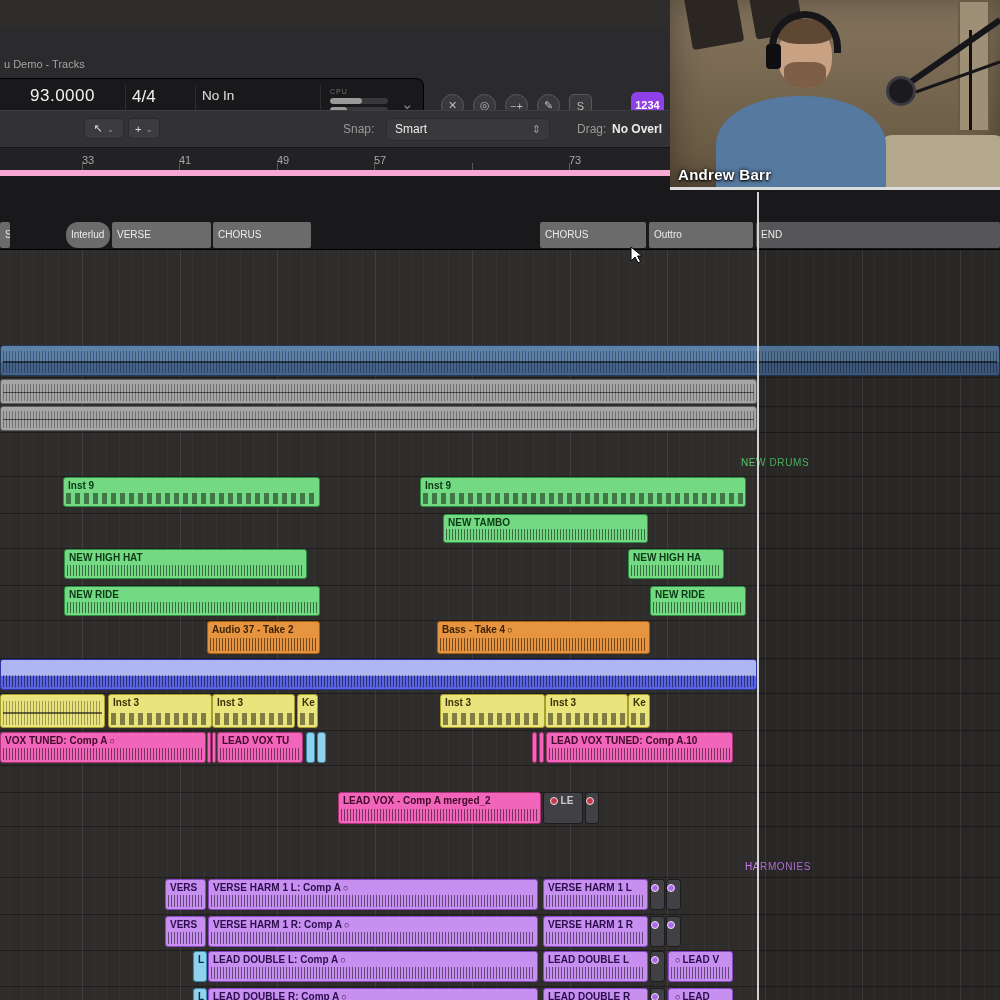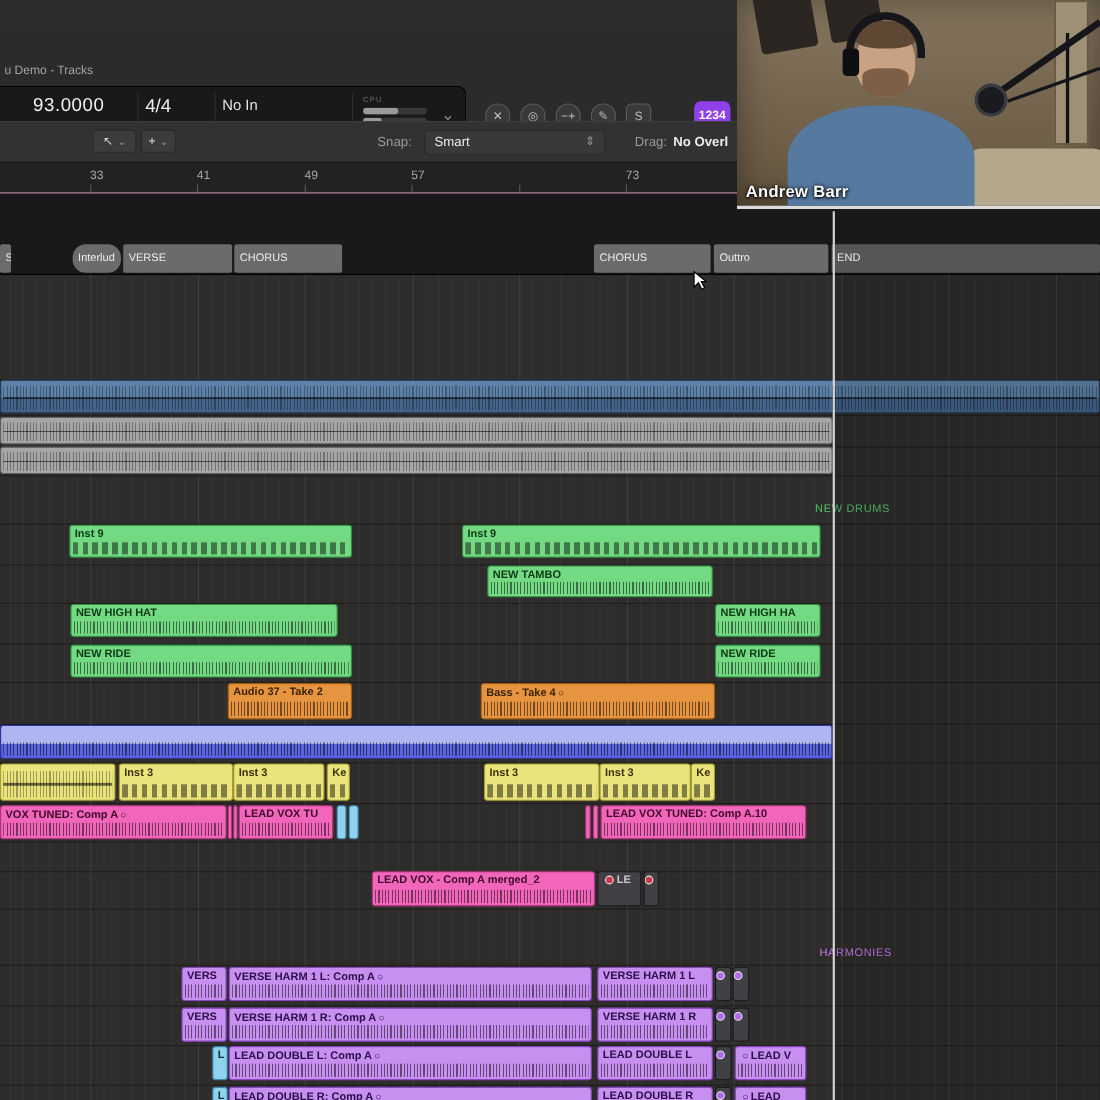--- a/index.html
+++ b/index.html
@@ -48,21 +48,21 @@
   #plus-tool{left:128px;width:32px}
   .tool-chev{font-size:9px;color:#999}
   .bar-label{position:absolute;top:11px;font-size:12px;color:#9a9a9a}
   #snap-label{left:343px}
   #snap-select{position:absolute;left:386px;top:7px;width:164px;height:23px;background:#39393c;border:1px solid #2a2a2c;border-radius:4px;color:#ececec;font-size:12px;line-height:21px;padding:0 8px}
   #snap-select .chev{float:right;color:#999;font-size:11px}
   #drag-label{left:577px}
   #drag-value{position:absolute;left:612px;top:11px;font-size:12px;color:#ececec;font-weight:bold}
 
   
-  #ruler{position:absolute;left:0;top:148px;width:1000px;height:28px;background:#222225;border-bottom:1px solid #f9a8d4}
+  #ruler{position:absolute;left:0;top:148px;width:1000px;height:28px;background:#222225;border-bottom:6px solid #f9a8d4}
   .rtick{position:absolute;top:6px;width:26px;text-align:center;font-size:11px;color:#a8a8a8}
   .rline{position:absolute;bottom:0;width:1px;height:7px;background:#5a5a5a}
   #subruler{position:absolute;left:0;top:176px;width:1000px;height:74px;background:#19191b;border-bottom:1px solid #000}
   #markers{position:absolute;left:0;top:222px;width:1000px;height:26px}
   .marker{position:absolute;top:0;height:26px;background:#6b6b6b;border-radius:2px;color:#ececec;font-size:10px;padding:7px 5px 0;overflow:hidden;white-space:nowrap}
   .marker.dim{background:#565658}
 
   
   #stage{position:absolute;left:0;top:0;width:1000px;height:1000px}
   #grid{position:absolute;left:0;top:250px;width:1000px;height:750px;overflow:hidden}
@@ -316,21 +316,21 @@
         <div class="pattern midi"></div>
       </div>
       <div class="region c-green" style="left: 443px; top: 514px; width: 205px; height: 29px; background: rgb(116, 217, 131); border-color: rgb(47, 143, 66); color: rgb(11, 58, 21);">
         <div class="rlabel"><span>NEW TAMBO</span></div>
         <div class="pattern audio"></div>
       </div>
       <div class="region c-green" style="left: 64px; top: 549px; width: 243px; height: 30px; background: rgb(116, 217, 131); border-color: rgb(47, 143, 66); color: rgb(11, 58, 21);">
         <div class="rlabel"><span>NEW HIGH HAT</span></div>
         <div class="pattern audio"></div>
       </div>
-      <div class="region c-green" style="left: 650px; top: 549px; width: 96px; height: 30px; background: rgb(116, 217, 131); border-color: rgb(47, 143, 66); color: rgb(11, 58, 21);">
+      <div class="region c-green" style="left: 628px; top: 549px; width: 96px; height: 30px; background: rgb(116, 217, 131); border-color: rgb(47, 143, 66); color: rgb(11, 58, 21);">
         <div class="rlabel"><span>NEW HIGH HA</span></div>
         <div class="pattern audio"></div>
       </div>
       <div class="region c-green" style="left: 64px; top: 586px; width: 256px; height: 30px; background: rgb(116, 217, 131); border-color: rgb(47, 143, 66); color: rgb(11, 58, 21);">
         <div class="rlabel"><span>NEW RIDE</span></div>
         <div class="pattern audio"></div>
       </div>
       <div class="region c-green" style="left: 650px; top: 586px; width: 96px; height: 30px; background: rgb(116, 217, 131); border-color: rgb(47, 143, 66); color: rgb(11, 58, 21);">
         <div class="rlabel"><span>NEW RIDE</span></div>
         <div class="pattern audio"></div>

